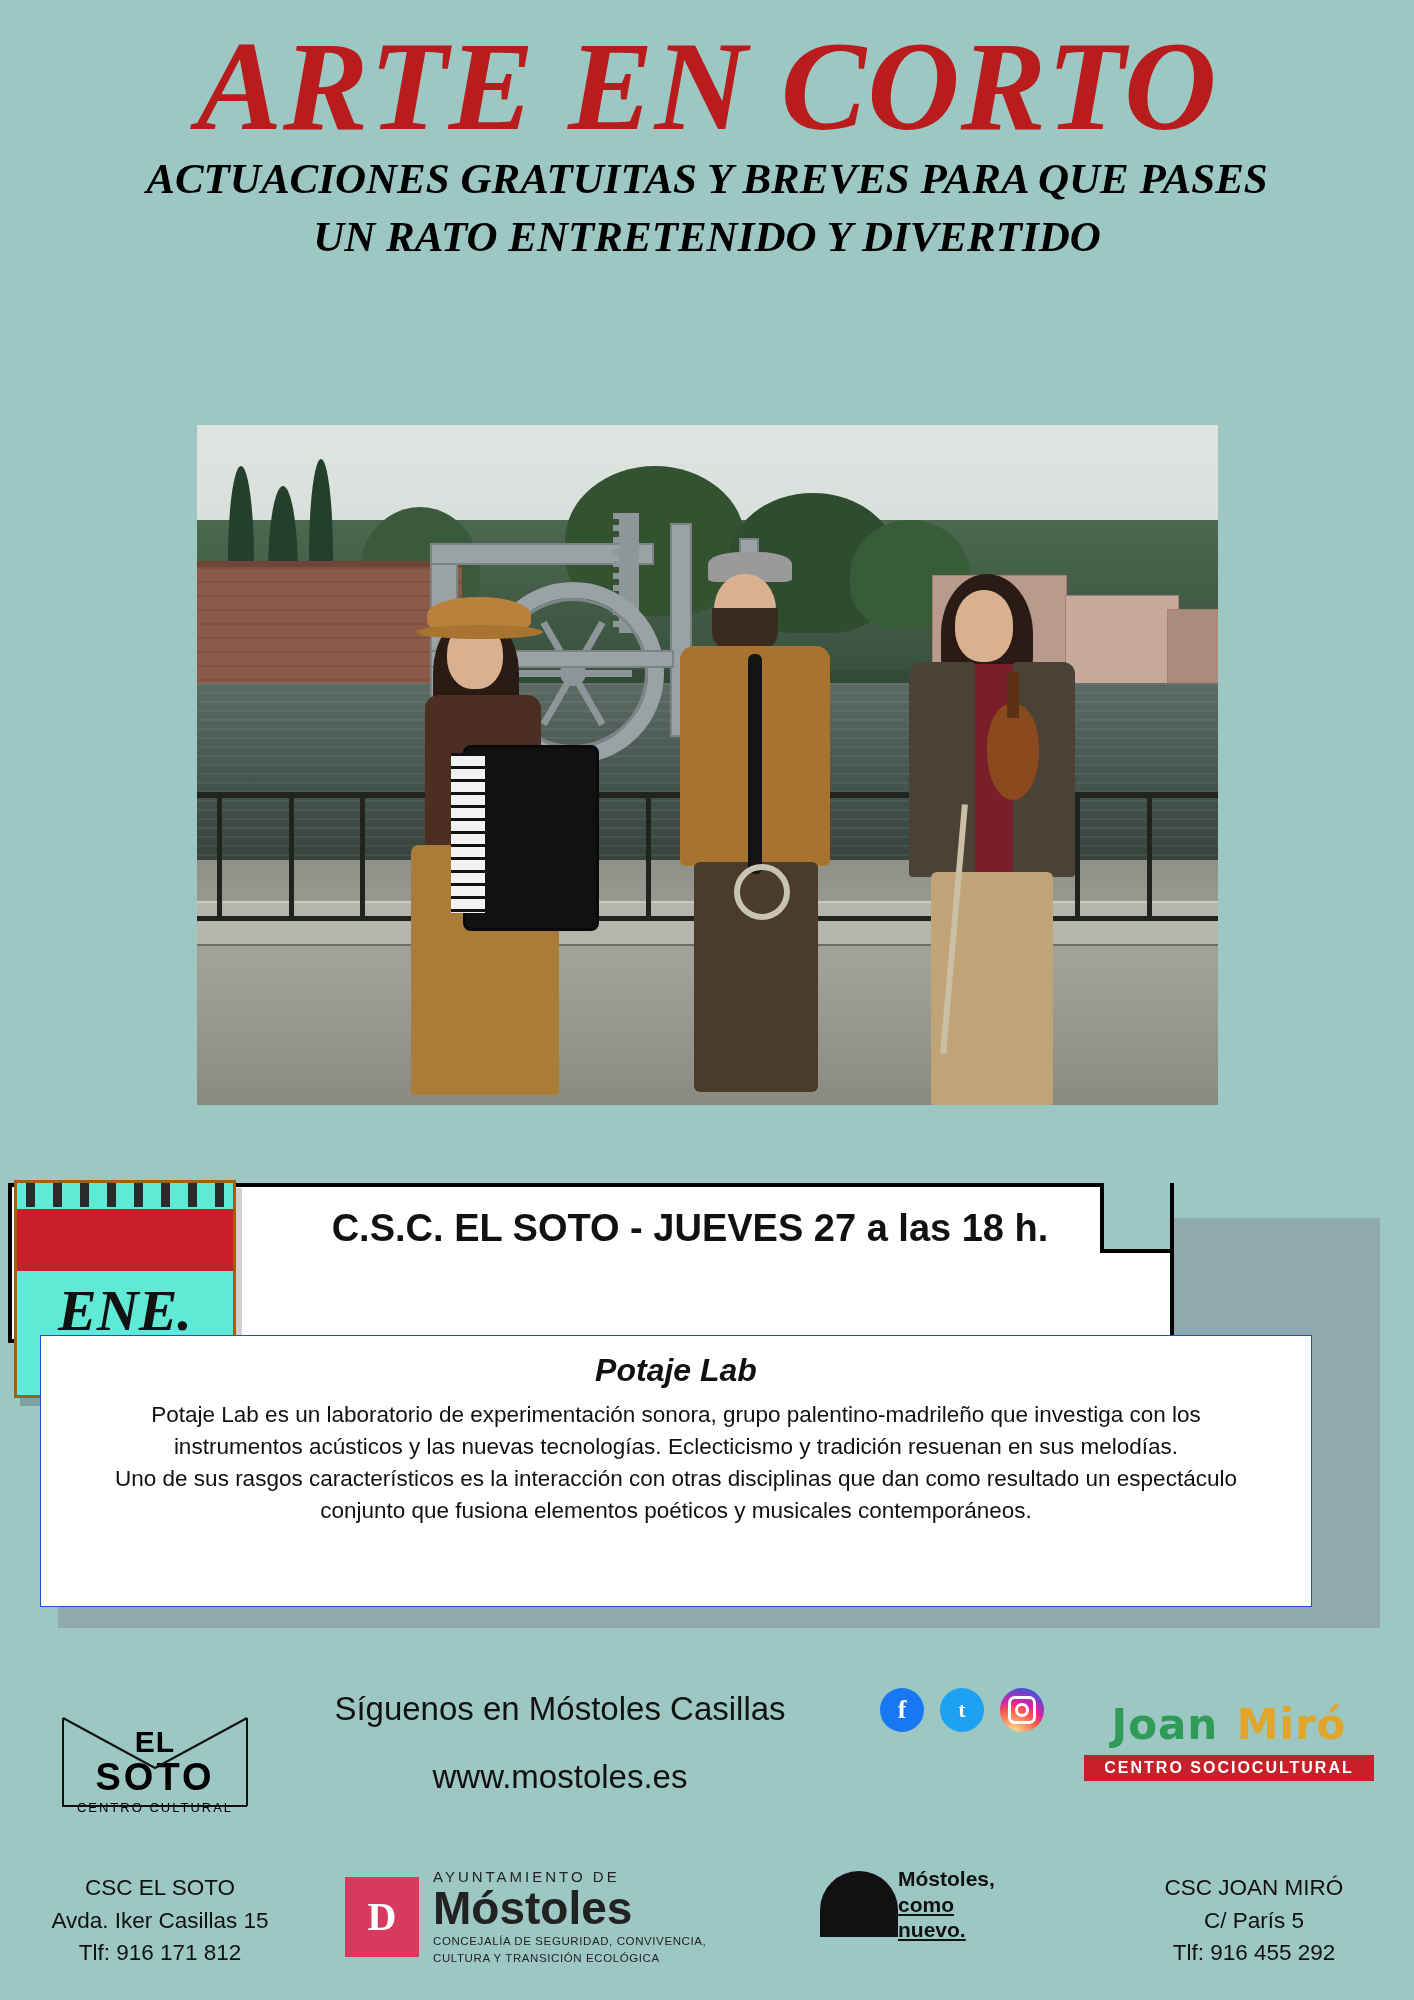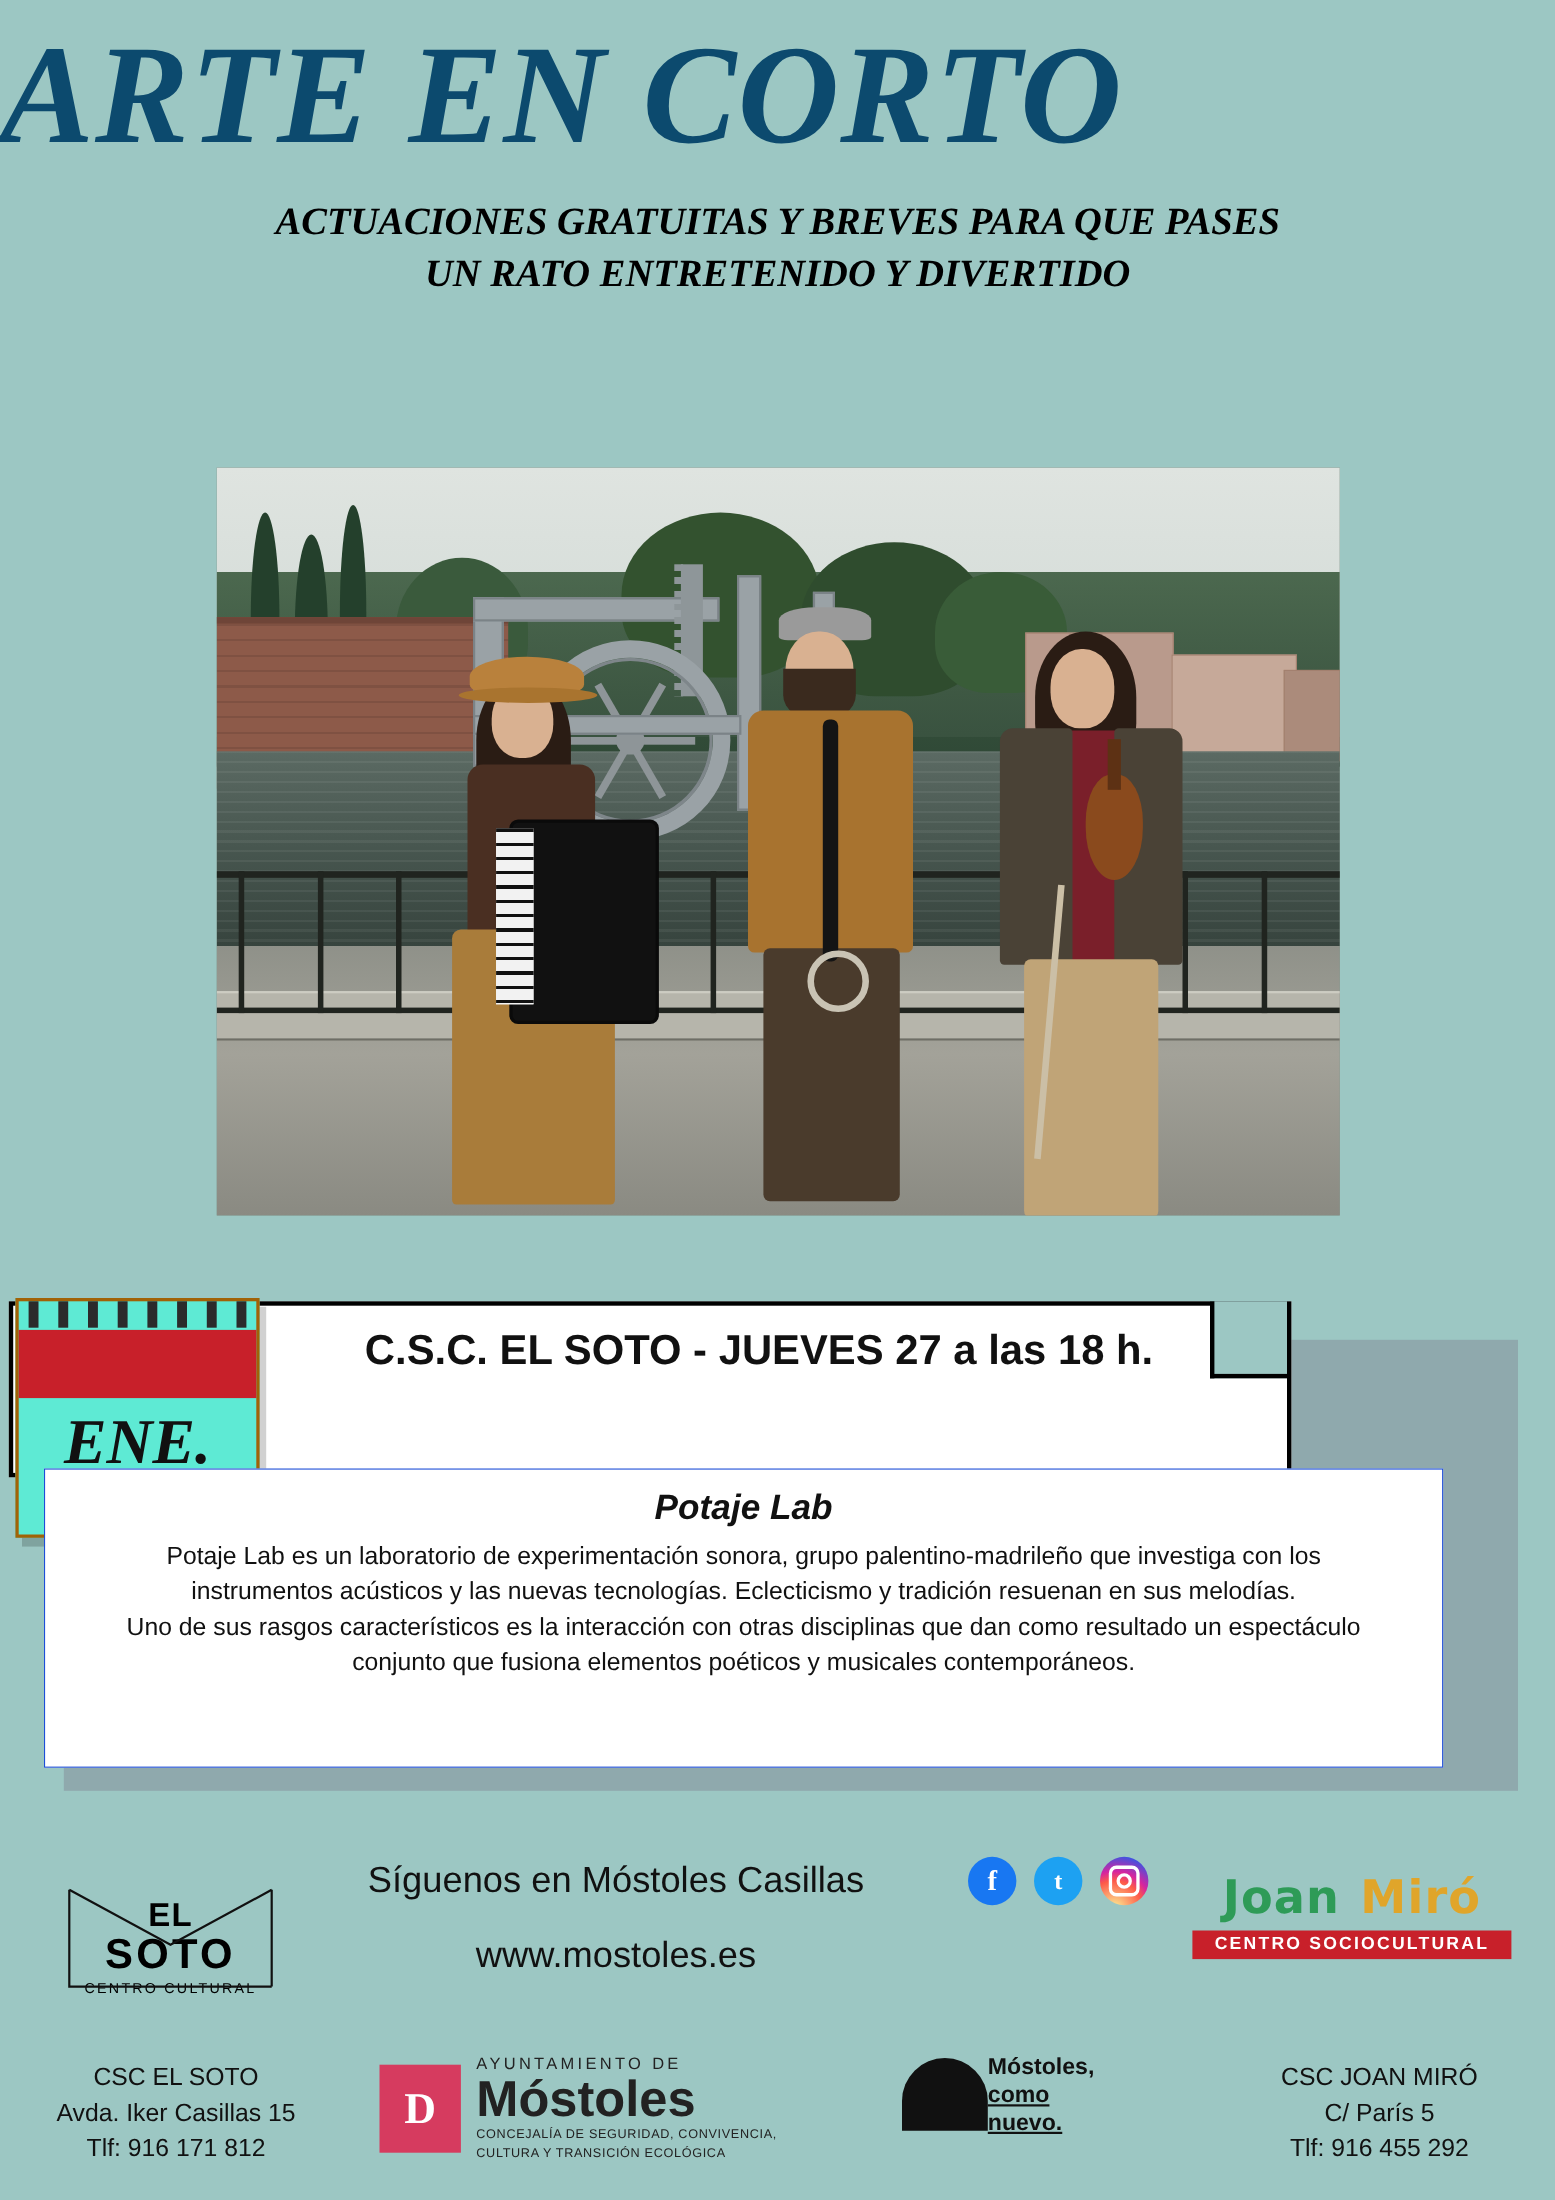--- a/index.html
+++ b/index.html
@@ -10,39 +10,39 @@
     width: 1414px;
     height: 2000px;
     background: #9cc7c3;
     font-family: "Liberation Sans", sans-serif;
     overflow: hidden;
     position: relative;
   }
 
   
   .poster-title {
+    text-align: center;
     font-family: "Liberation Serif", serif;
     font-weight: bold;
     font-style: italic;
     font-size: 128px;
     letter-spacing: 1px;
-    color: #0c4a6e;
+    color: #b91c1c;
     line-height: 1.0;
     margin-top: 22px;
     white-space: nowrap;
   }
   .poster-subtitle {
     text-align: center;
     font-family: "Liberation Serif", serif;
     font-weight: bold;
     font-style: italic;
-    font-size: 35px;
+    font-size: 43px;
     color: #000;
     line-height: 1.35;
-    margin-top: 28px;
     padding: 0 20px;
   }
 
   
   .photo-wrap {
     position: absolute;
     left: 197px;
     top: 425px;
     width: 1021px;
     height: 680px;

